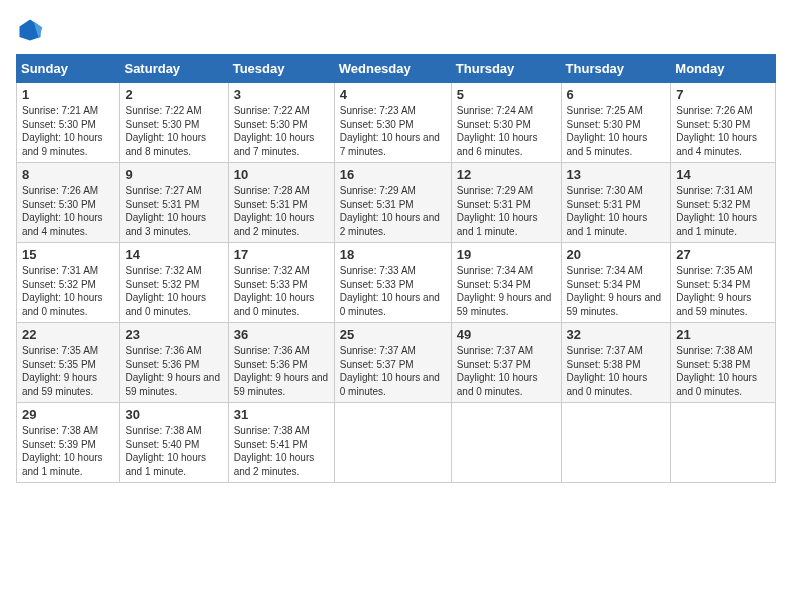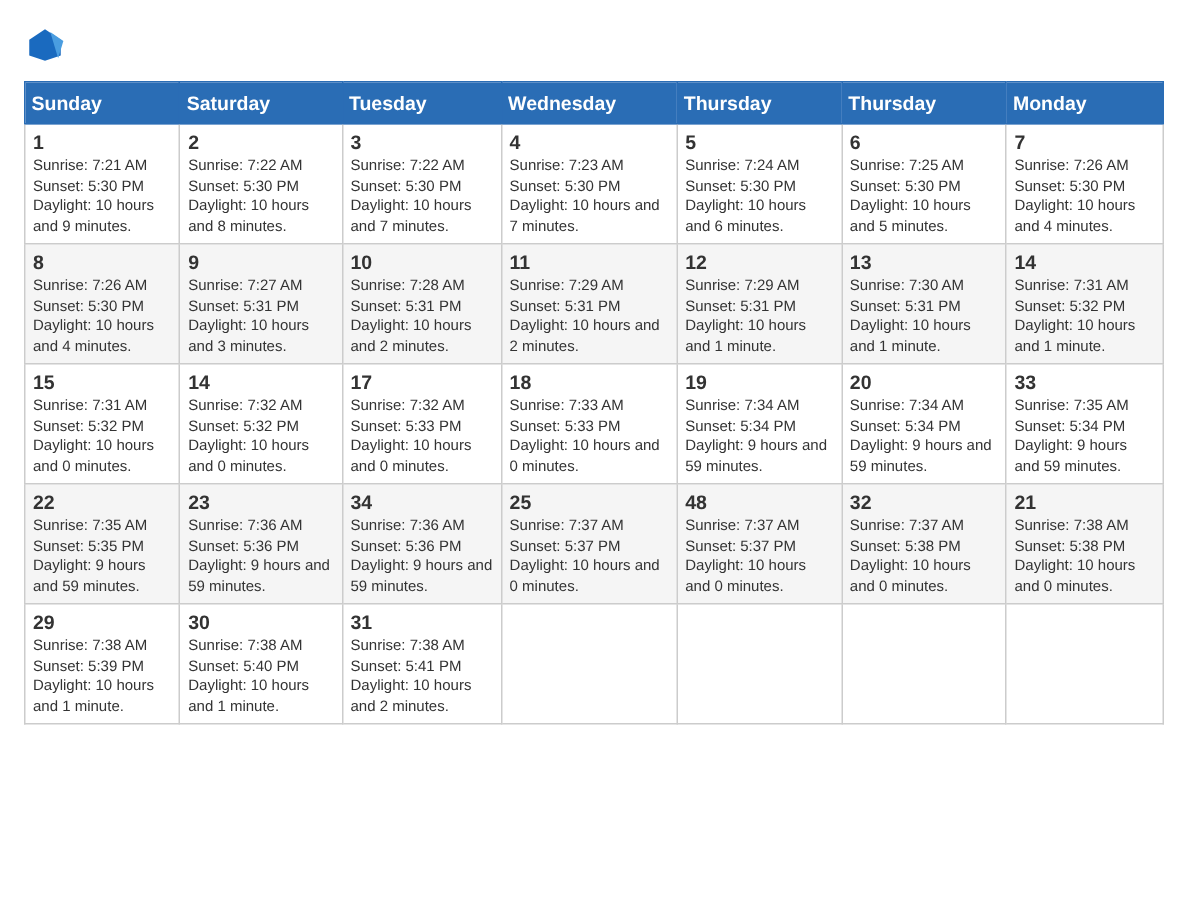--- a/index.html
+++ b/index.html
@@ -150,21 +150,21 @@
       </td>
         <td>
         <span class="day-num">9</span>
         <span class="day-detail">Sunrise: 7:27 AM<br>Sunset: 5:31 PM<br>Daylight: 10 hours and 3 minutes.</span>
       </td>
         <td>
         <span class="day-num">10</span>
         <span class="day-detail">Sunrise: 7:28 AM<br>Sunset: 5:31 PM<br>Daylight: 10 hours and 2 minutes.</span>
       </td>
         <td>
-        <span class="day-num">11</span>
+        <span class="day-num">16</span>
         <span class="day-detail">Sunrise: 7:29 AM<br>Sunset: 5:31 PM<br>Daylight: 10 hours and 2 minutes.</span>
       </td>
         <td>
         <span class="day-num">12</span>
         <span class="day-detail">Sunrise: 7:29 AM<br>Sunset: 5:31 PM<br>Daylight: 10 hours and 1 minute.</span>
       </td>
         <td>
         <span class="day-num">13</span>
         <span class="day-detail">Sunrise: 7:30 AM<br>Sunset: 5:31 PM<br>Daylight: 10 hours and 1 minute.</span>
       </td>
@@ -192,43 +192,43 @@
       </td>
         <td>
         <span class="day-num">19</span>
         <span class="day-detail">Sunrise: 7:34 AM<br>Sunset: 5:34 PM<br>Daylight: 9 hours and 59 minutes.</span>
       </td>
         <td>
         <span class="day-num">20</span>
         <span class="day-detail">Sunrise: 7:34 AM<br>Sunset: 5:34 PM<br>Daylight: 9 hours and 59 minutes.</span>
       </td>
         <td>
-        <span class="day-num">33</span>
+        <span class="day-num">27</span>
         <span class="day-detail">Sunrise: 7:35 AM<br>Sunset: 5:34 PM<br>Daylight: 9 hours and 59 minutes.</span>
       </td>
       </tr>
       <tr>
         <td>
         <span class="day-num">22</span>
         <span class="day-detail">Sunrise: 7:35 AM<br>Sunset: 5:35 PM<br>Daylight: 9 hours and 59 minutes.</span>
       </td>
         <td>
         <span class="day-num">23</span>
         <span class="day-detail">Sunrise: 7:36 AM<br>Sunset: 5:36 PM<br>Daylight: 9 hours and 59 minutes.</span>
       </td>
         <td>
-        <span class="day-num">34</span>
+        <span class="day-num">36</span>
         <span class="day-detail">Sunrise: 7:36 AM<br>Sunset: 5:36 PM<br>Daylight: 9 hours and 59 minutes.</span>
       </td>
         <td>
         <span class="day-num">25</span>
         <span class="day-detail">Sunrise: 7:37 AM<br>Sunset: 5:37 PM<br>Daylight: 10 hours and 0 minutes.</span>
       </td>
         <td>
-        <span class="day-num">48</span>
+        <span class="day-num">49</span>
         <span class="day-detail">Sunrise: 7:37 AM<br>Sunset: 5:37 PM<br>Daylight: 10 hours and 0 minutes.</span>
       </td>
         <td>
         <span class="day-num">32</span>
         <span class="day-detail">Sunrise: 7:37 AM<br>Sunset: 5:38 PM<br>Daylight: 10 hours and 0 minutes.</span>
       </td>
         <td>
         <span class="day-num">21</span>
         <span class="day-detail">Sunrise: 7:38 AM<br>Sunset: 5:38 PM<br>Daylight: 10 hours and 0 minutes.</span>
       </td>

